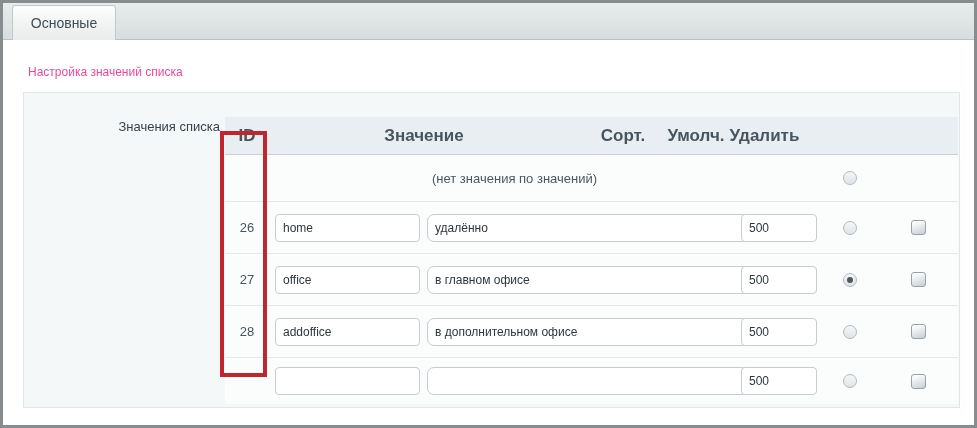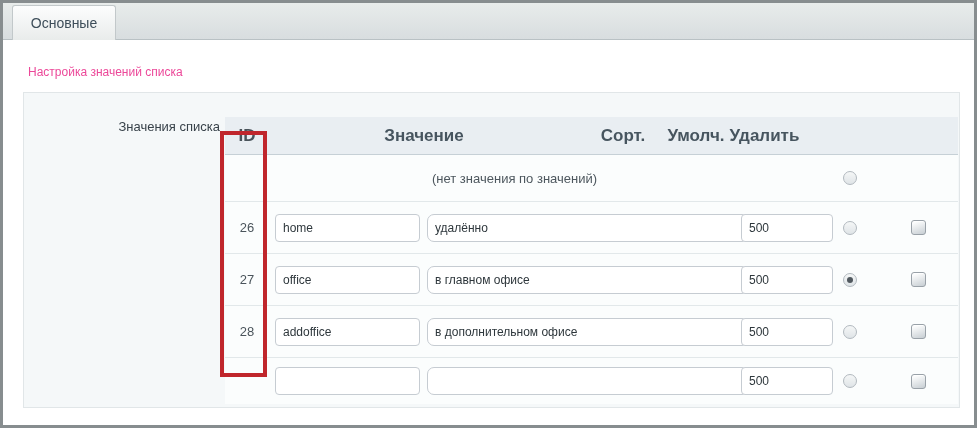--- a/index.html
+++ b/index.html
@@ -67,21 +67,21 @@
   .col-delete{width:79px;display:flex;justify-content:center;}
   .no-default-text{padding-left:9px;color:#4d575e;}
   
   .tinput{
     height:28px;border:1px solid #c6ccd2;border-radius:4px;background:#fff;
     font-family:"Liberation Sans","DejaVu Sans",sans-serif;
     font-size:12px;color:#2e373c;padding:0 7px;outline:none;
   }
   .inp-xml{width:145px;margin-left:6px;}
   .inp-value{width:322px;margin-left:4px;border-radius:7px;}
-  .inp-sort{width:92px;margin-left:8px;}
+  .inp-sort{width:76px;margin-left:8px;}
   
   .radio{
     width:14px;height:14px;border-radius:50%;
     border:1px solid #b2b9bf;background:linear-gradient(#f5f7f7,#dfe4e7);
     display:flex;align-items:center;justify-content:center;cursor:pointer;
   }
   .radio .dot{display:none;width:6px;height:6px;border-radius:50%;background:#50585e;}
   .radio.checked .dot{display:block;}
   .checkbox{
     width:15px;height:15px;border-radius:3px;

